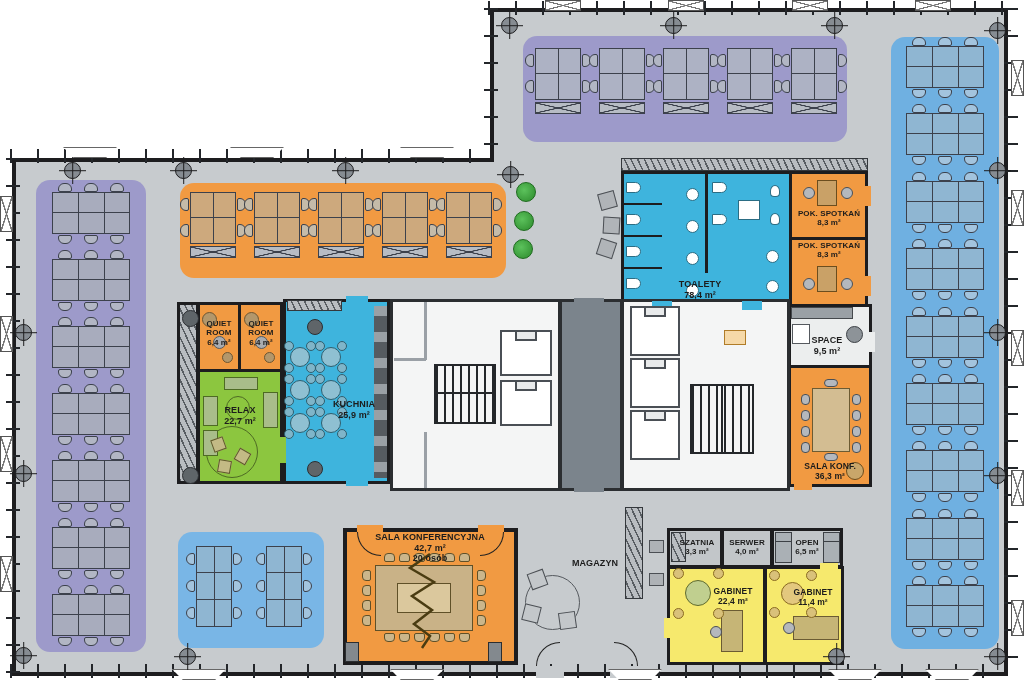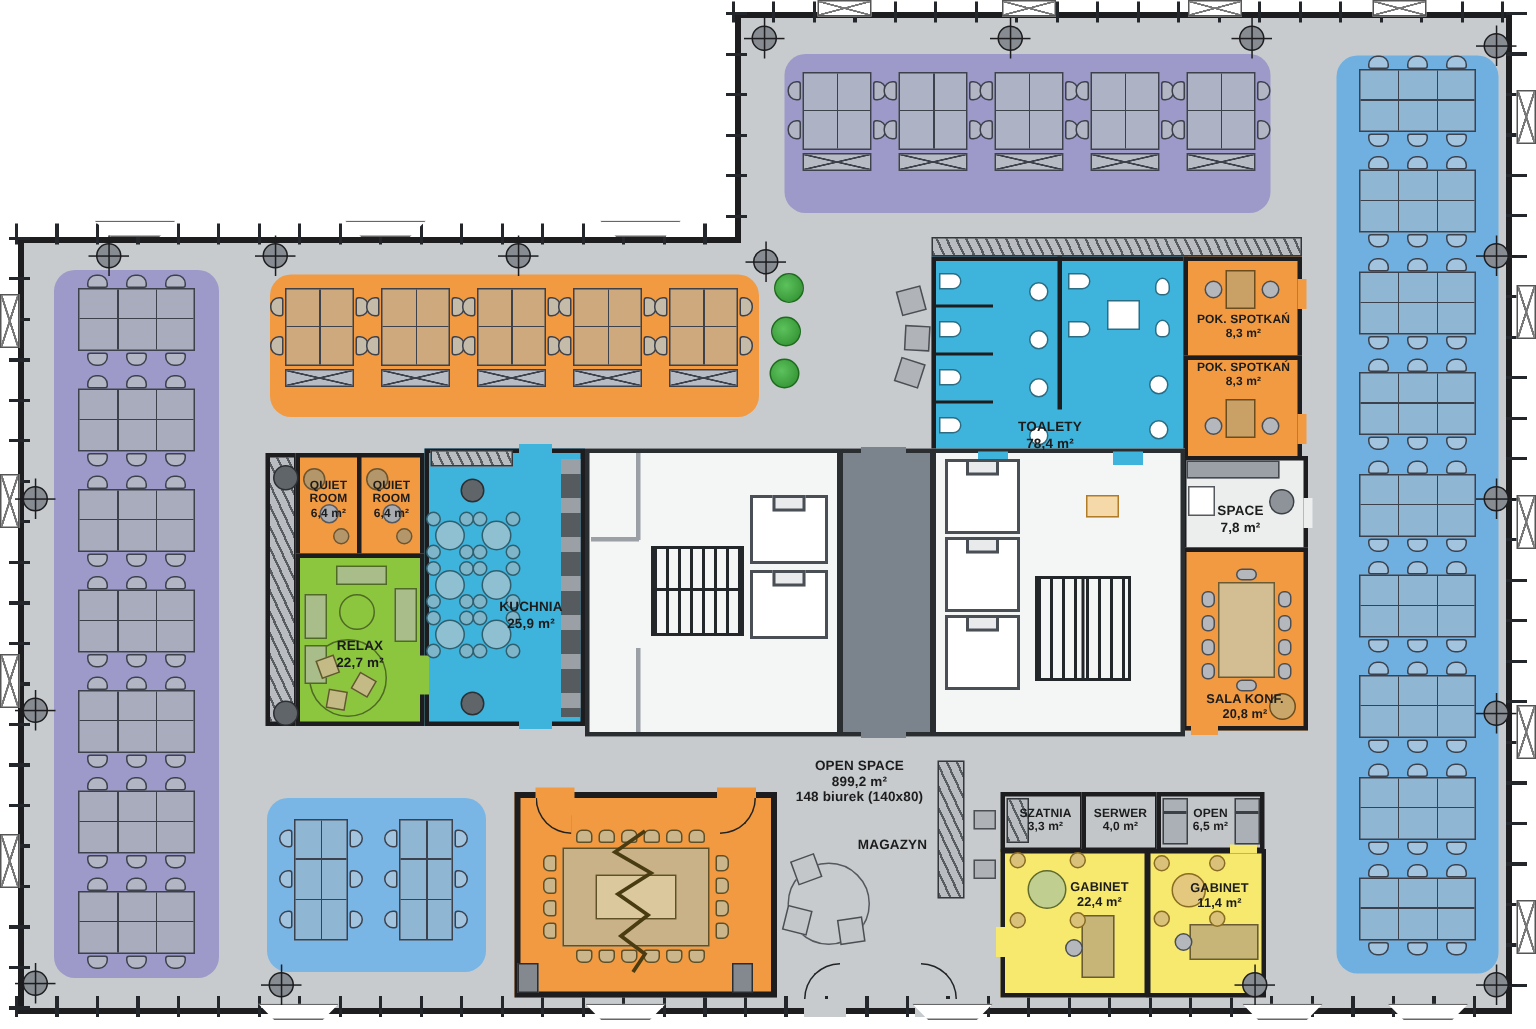--- a/index.html
+++ b/index.html
@@ -246,21 +246,21 @@
   <div class="col" style="left:828px;top:648px;"></div>
 
   <div class="lbl" style="left:219px;top:333px;width:42px;font-size:8px;">
     <span>QUIET ROOM</span>
       <span>6,4 m²</span>
     </div>
   <div class="lbl" style="left:261px;top:333px;width:42px;font-size:8px;">
     <span>QUIET ROOM</span>
       <span>6,4 m²</span>
     </div>
-  <div class="lbl" style="left:240px;top:436px;width:60px;">
+  <div class="lbl" style="left:240px;top:416px;width:60px;">
     <span>RELAX</span>
       <span>22,7 m²</span>
     </div>
   <div class="lbl" style="left:354px;top:410px;width:60px;">
     <span>KUCHNIA</span>
       <span>25,9 m²</span>
     </div>
   <div class="lbl" style="left:700px;top:290px;width:70px;">
     <span>TOALETY</span>
       <span>78,4 m²</span>
@@ -268,30 +268,30 @@
   <div class="lbl" style="left:829px;top:218px;width:76px;font-size:8px;">
     <span>POK. SPOTKAŃ</span>
       <span>8,3 m²</span>
     </div>
   <div class="lbl" style="left:829px;top:250px;width:76px;font-size:8px;">
     <span>POK. SPOTKAŃ</span>
       <span>8,3 m²</span>
     </div>
   <div class="lbl" style="left:827px;top:346px;width:60px;">
     <span>SPACE</span>
-      <span>7,8 m²</span>
+      <span>9,5 m²</span>
     </div>
   <div class="lbl" style="left:830px;top:471px;width:70px;font-size:8.5px;">
     <span>SALA KONF.</span>
-      <span>20,8 m²</span>
-    </div>
-  <div class="lbl" style="left:573px;top:521px;width:130px;">
-    <span>OPEN SPACE</span>
-      <span>899,2 m²</span>
-      <span>148 biurek (140x80)</span>
+      <span>36,3 m²</span>
+    </div>
+  <div class="lbl" style="left:430px;top:548px;width:150px;">
+    <span>SALA KONFERENCYJNA</span>
+      <span>42,7 m²</span>
+      <span>20 osób</span>
     </div>
   <div class="lbl" style="left:595px;top:563px;width:70px;">
     <span>MAGAZYN</span>
     </div>
   <div class="lbl" style="left:697px;top:547px;width:50px;font-size:8px;">
     <span>SZATNIA</span>
       <span>3,3 m²</span>
     </div>
   <div class="lbl" style="left:747px;top:547px;width:52px;font-size:8px;">
     <span>SERWER</span>

